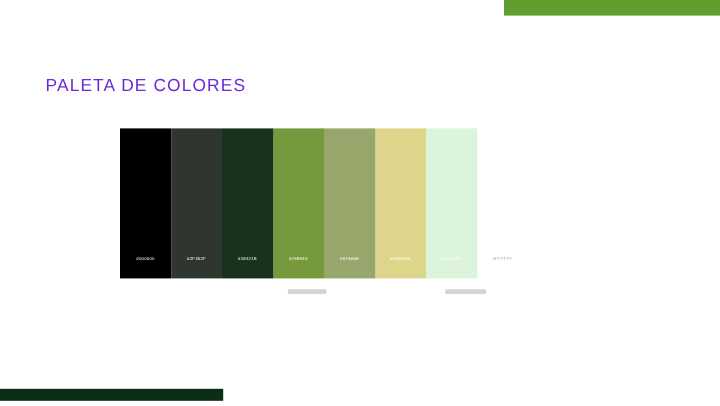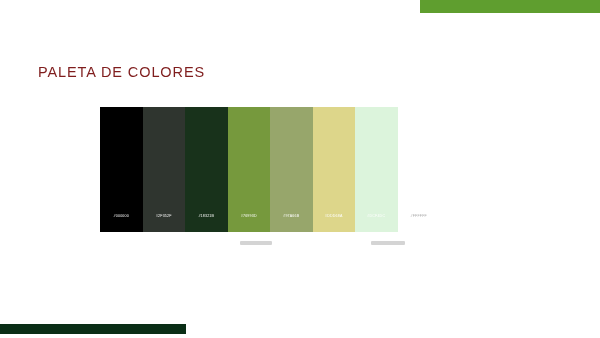--- a/index.html
+++ b/index.html
@@ -42,21 +42,21 @@
     background: #0a2e16;
   }
 
   
   #page-title {
     position: absolute;
     left: 38px;
     top: 64px;
     font-size: 14.5px;
     letter-spacing: 0.9px;
-    color: #7f1d1d;
+    color: #6d28d9;
     font-weight: 400;
     white-space: nowrap;
   }
 
   
   #palette-strip {
     position: absolute;
     left: 100px;
     top: 107px;
     width: 340px;

